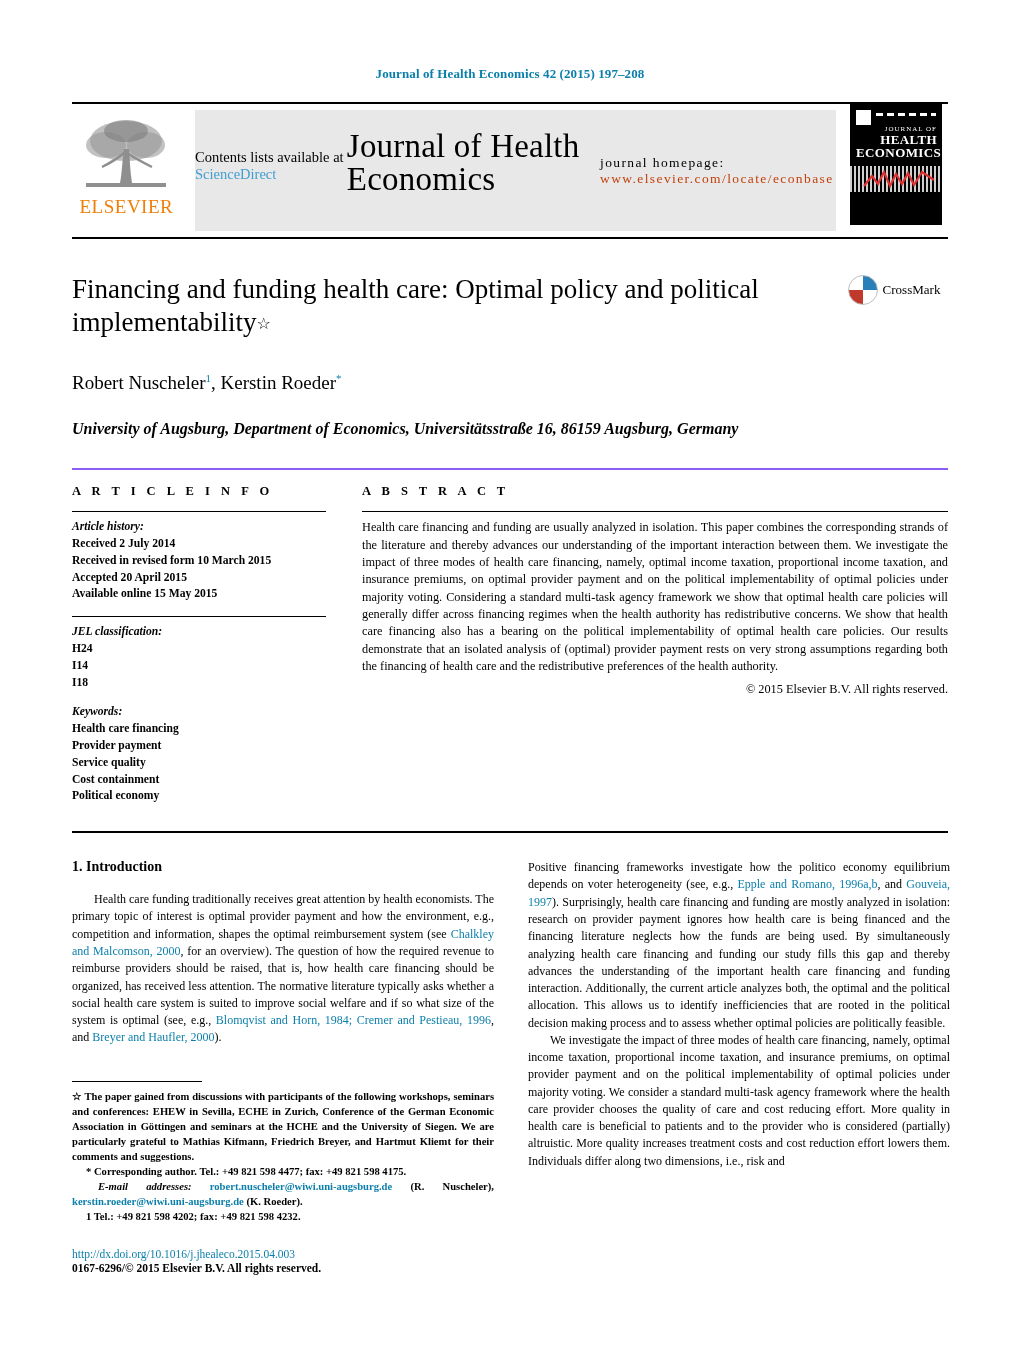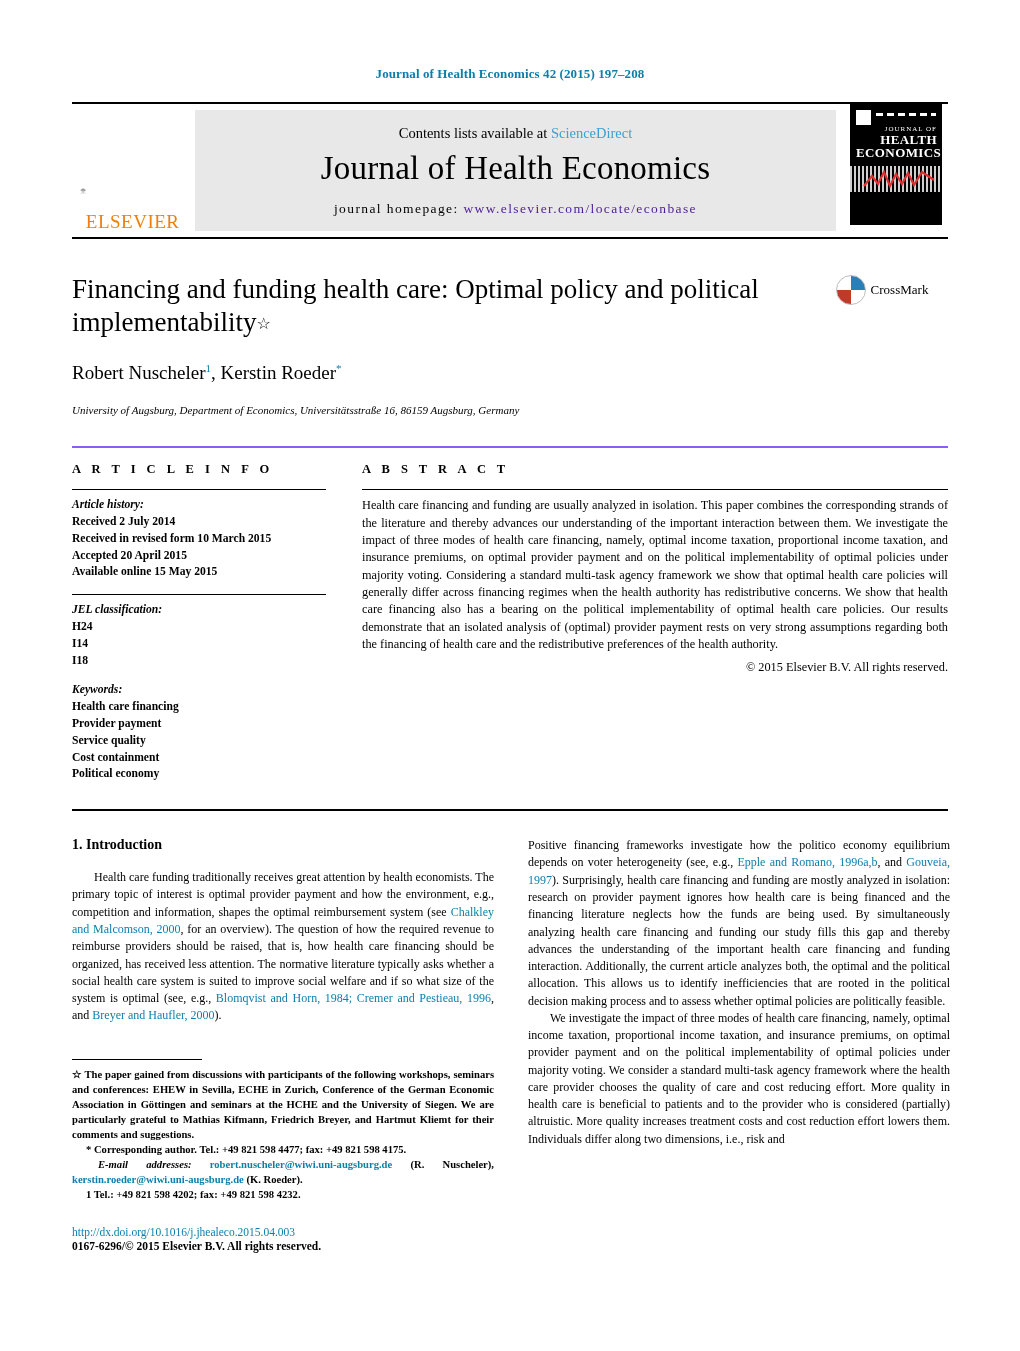--- a/index.html
+++ b/index.html
@@ -48,43 +48,43 @@
     flex: 0 0 115px;
     display: flex;
     align-items: center;
     justify-content: center;
     border-right: 0;
   }
   .elsevier-logo {
     width: 100px;
     height: 120px;
     display: flex;
-    flex-direction: row;
-    align-items: flex-end;
+    flex-direction: column;
+    align-items: flex-start;
     justify-content: flex-start;
     padding-top: 4px;
     box-sizing: border-box;
   }
   .elsevier-tree {
     width: 92px;
     height: 80px;
   }
   .elsevier-word {
     font-family: "Liberation Serif", serif;
     color: #f07f0a;
     font-size: 19px;
     letter-spacing: 0.5px;
     line-height: 1;
     margin-top: 2px;
   }
   .masthead-center {
     flex: 1 1 auto;
     background: #e8e8e8;
     display: flex;
-    flex-direction: column;
+    flex-direction: row;
     align-items: center;
     justify-content: center;
     margin: 6px 8px 6px 8px;
   }
   .contents-line {
     font-size: 14.5px;
     color: #000;
     margin-bottom: 10px;
   }
   .contents-line .sd {
@@ -95,21 +95,21 @@
     font-size: 33px;
     letter-spacing: 0.2px;
     line-height: 1;
     margin-bottom: 16px;
   }
   .homepage-line {
     font-size: 13.5px;
     letter-spacing: 1.4px;
   }
   .homepage-line .url {
-    color: #4c1d95;
+    color: #c2410c;
   }
   .masthead-right {
     width: 104px;
     flex: 0 0 104px;
     display: flex;
     align-items: flex-start;
     justify-content: center;
   }
   .cover {
     width: 92px;
@@ -165,35 +165,35 @@
   }
   .paper-title {
     font-family: "Liberation Serif", serif;
     font-size: 27px;
     line-height: 1.24;
     margin: 0;
     font-weight: normal;
   }
   .title-star { font-size: 16px; vertical-align: 2px; }
   .authors {
-    margin-top: 22px;
+    margin-top: 32px;
     font-size: 19px;
   }
   .authors sup { font-size: 11px; }
   .authors .fn1 { color: #0b7fab; }
   .authors .corr { color: #0b7fab; }
   .affiliation {
-    margin-top: 20px;
-    font-size: 11px;
+    margin-top: 26px;
+    font-size: 16px;
     font-style: italic;
-    font-weight: normal;
+    font-weight: bold;
   }
   .crossmark {
     position: absolute;
-    right: 12px;
+    right: 0;
     top: 2px;
     width: 108px;
     display: flex;
     flex-direction: column;
     align-items: center;
   }
   .crossmark-row { display: flex; align-items: center; gap: 5px; }
   .crossmark-circle {
     width: 30px; height: 30px; border-radius: 50%;
     background:

